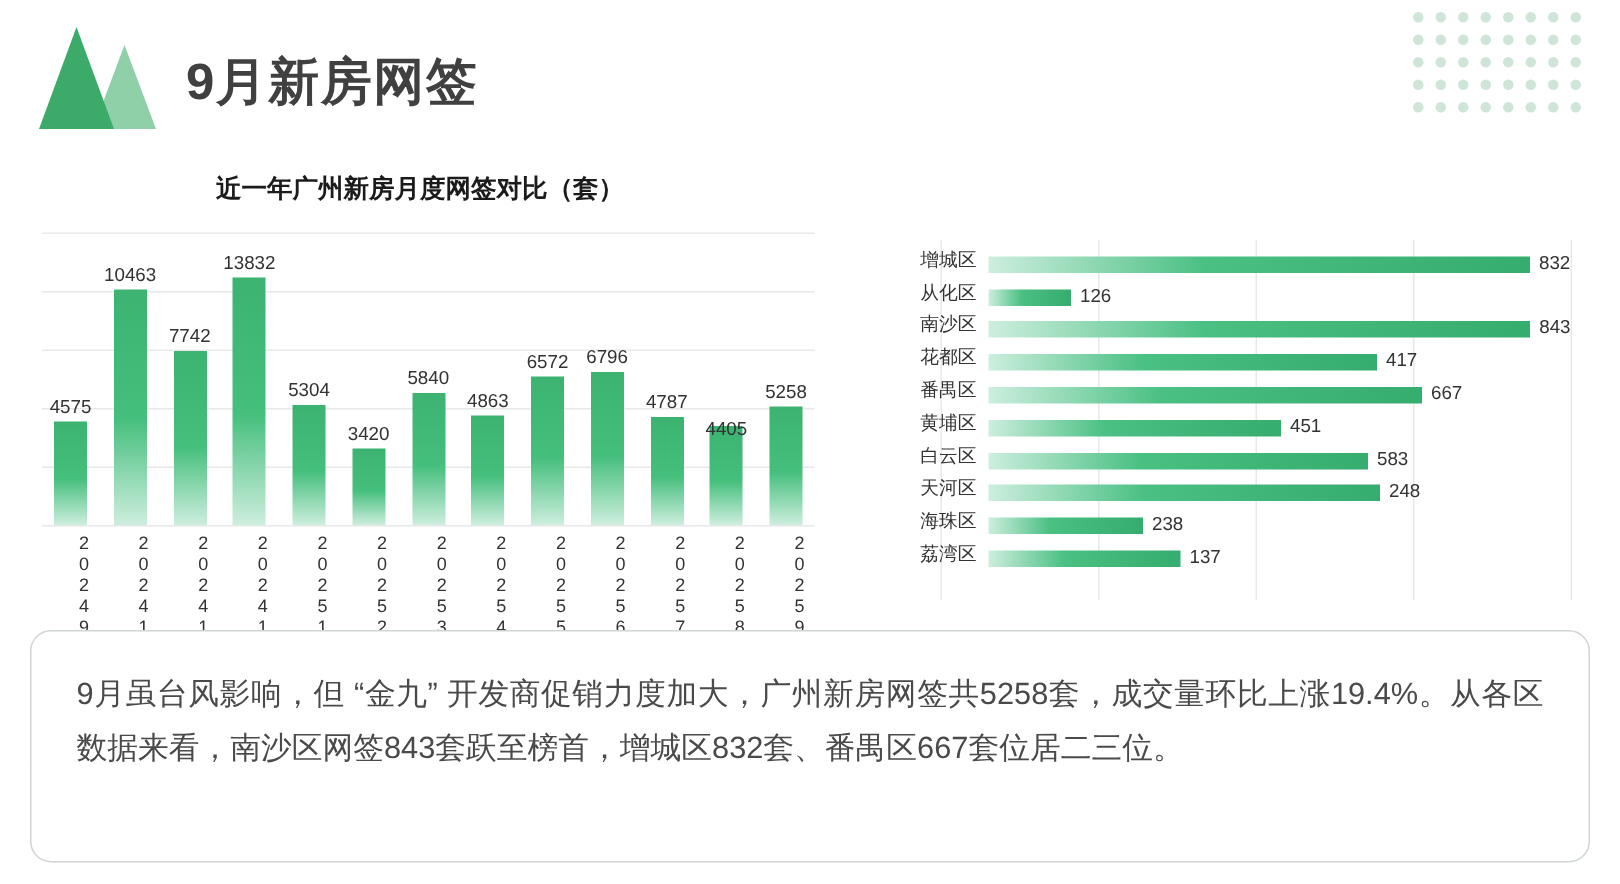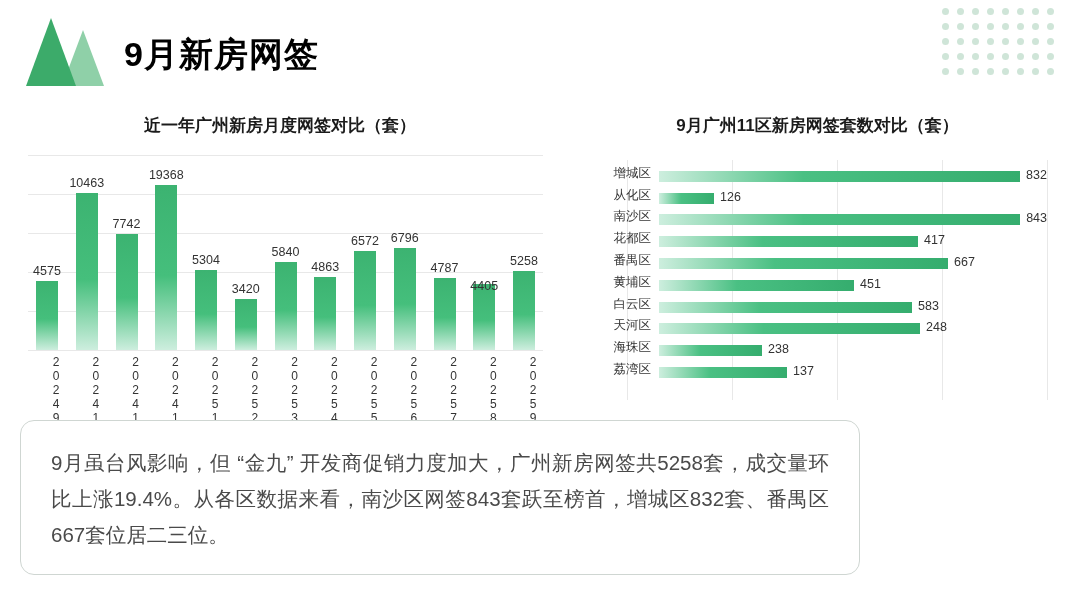--- a/index.html
+++ b/index.html
@@ -41,21 +41,21 @@
     width: 0; height: 0;
     border-left: 25px solid transparent;
     border-right: 25px solid transparent;
     border-bottom: 68px solid #3cab6a;
   }
   .title {
     position: absolute;
     left: 124px; top: 32px;
     font-size: 34px;
     font-weight: bold;
-    color: #000000;
+    color: #404040;
     letter-spacing: 1px;
   }
 
   
   .dots {
     position: absolute;
     right: 18px; top: 8px;
     width: 120px; height: 78px;
   }
   .dots span {
@@ -181,21 +181,21 @@
     margin-left: 6px;
     font-size: 12.5px;
     color: #333;
     white-space: nowrap;
   }
 
   
   .note {
     position: absolute;
     left: 20px; top: 420px;
-    width: 840px; height: 155px;
+    width: 1040px; height: 155px;
     border: 1px solid #cfd6d2;
     border-radius: 14px;
     background: #ffffff;
     padding: 24px 30px;
   }
   .note-text {
     font-size: 20.5px;
     line-height: 36px;
     color: #4a4a4a;
     text-align: justify;
@@ -275,21 +275,21 @@
             <div class="vbar-wrap">
               <div class="vbar" style="height: 157px;"></div>
               <div class="vbar-val" style="bottom: 157px; position: absolute; margin-bottom: 3px;">10463</div>
             </div>
             <div class="vbar-wrap">
               <div class="vbar" style="height: 116px;"></div>
               <div class="vbar-val" style="bottom: 116px; position: absolute; margin-bottom: 3px;">7742</div>
             </div>
             <div class="vbar-wrap">
               <div class="vbar" style="height: 165px;"></div>
-              <div class="vbar-val" style="bottom: 165px; position: absolute; margin-bottom: 3px;">19368</div>
+              <div class="vbar-val" style="bottom: 165px; position: absolute; margin-bottom: 3px;">13832</div>
             </div>
             <div class="vbar-wrap">
               <div class="vbar" style="height: 80px;"></div>
               <div class="vbar-val" style="bottom: 80px; position: absolute; margin-bottom: 3px;">5304</div>
             </div>
             <div class="vbar-wrap">
               <div class="vbar" style="height: 51px;"></div>
               <div class="vbar-val" style="bottom: 51px; position: absolute; margin-bottom: 3px;">3420</div>
             </div>
             <div class="vbar-wrap">
@@ -333,21 +333,20 @@
           <div class="xlabel">2025年4月</div>
           <div class="xlabel">2025年5月</div>
           <div class="xlabel">2025年6月</div>
           <div class="xlabel">2025年7月</div>
           <div class="xlabel">2025年8月</div>
           <div class="xlabel">2025年9月</div>
         </div>
     </div>
 
     <div class="panel panel-right">
-      <div class="panel-title">9月广州11区新房网签套数对比（套）</div>
       <div class="plot-right" id="plot-right">
           <div class="vgrid" style="left: 0px;"></div>
           <div class="vgrid" style="left: 105px;"></div>
           <div class="vgrid" style="left: 210px;"></div>
           <div class="vgrid" style="left: 315px;"></div>
           <div class="vgrid" style="left: 420px;"></div>
           <div class="hrow">
             <div class="hrow-label">增城区</div>
             <div class="hbar" style="width: 361px;"></div>
             <div class="hbar-val">832</div>

